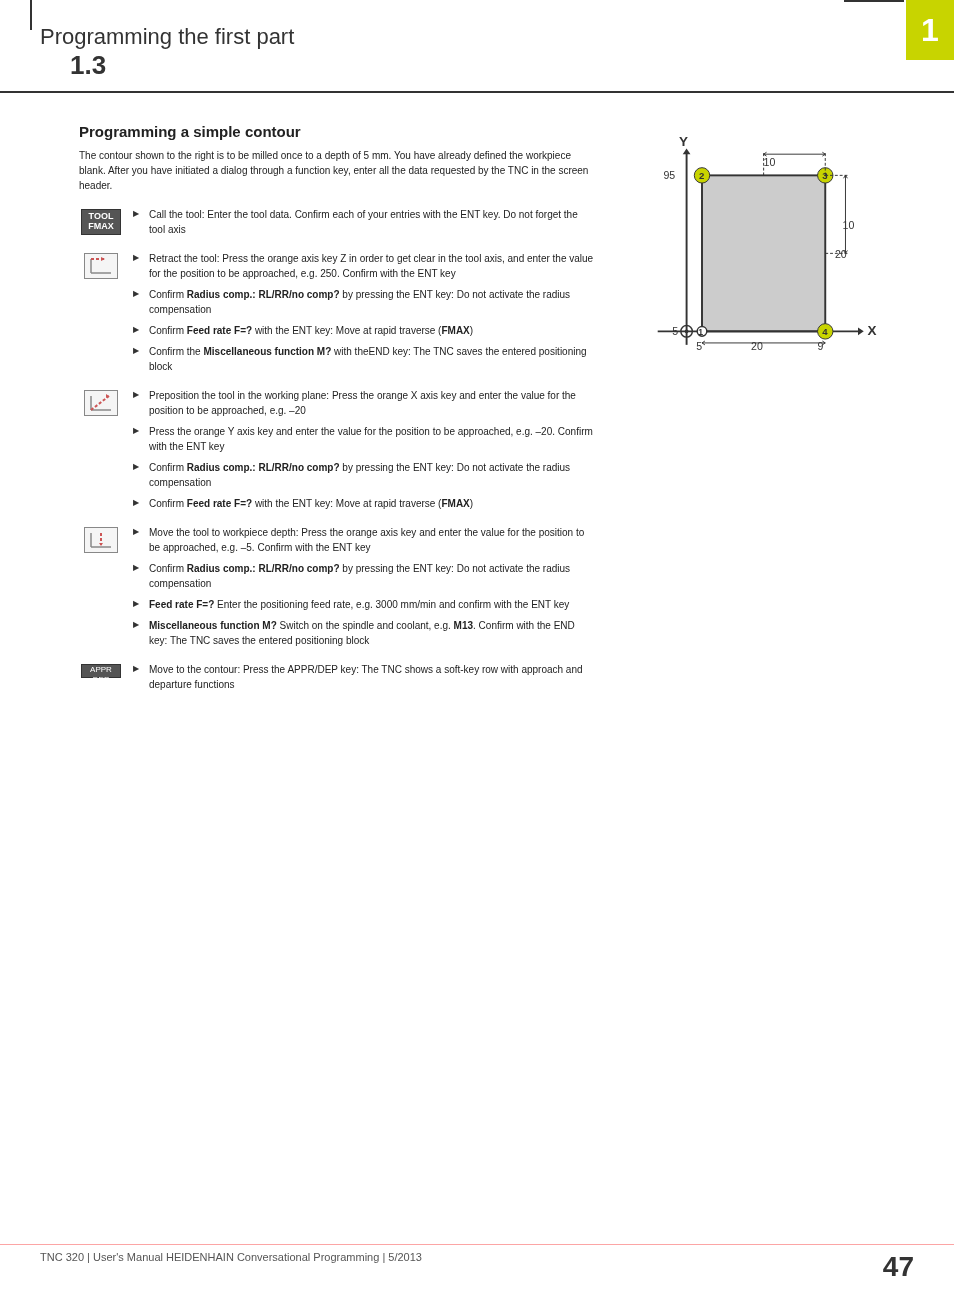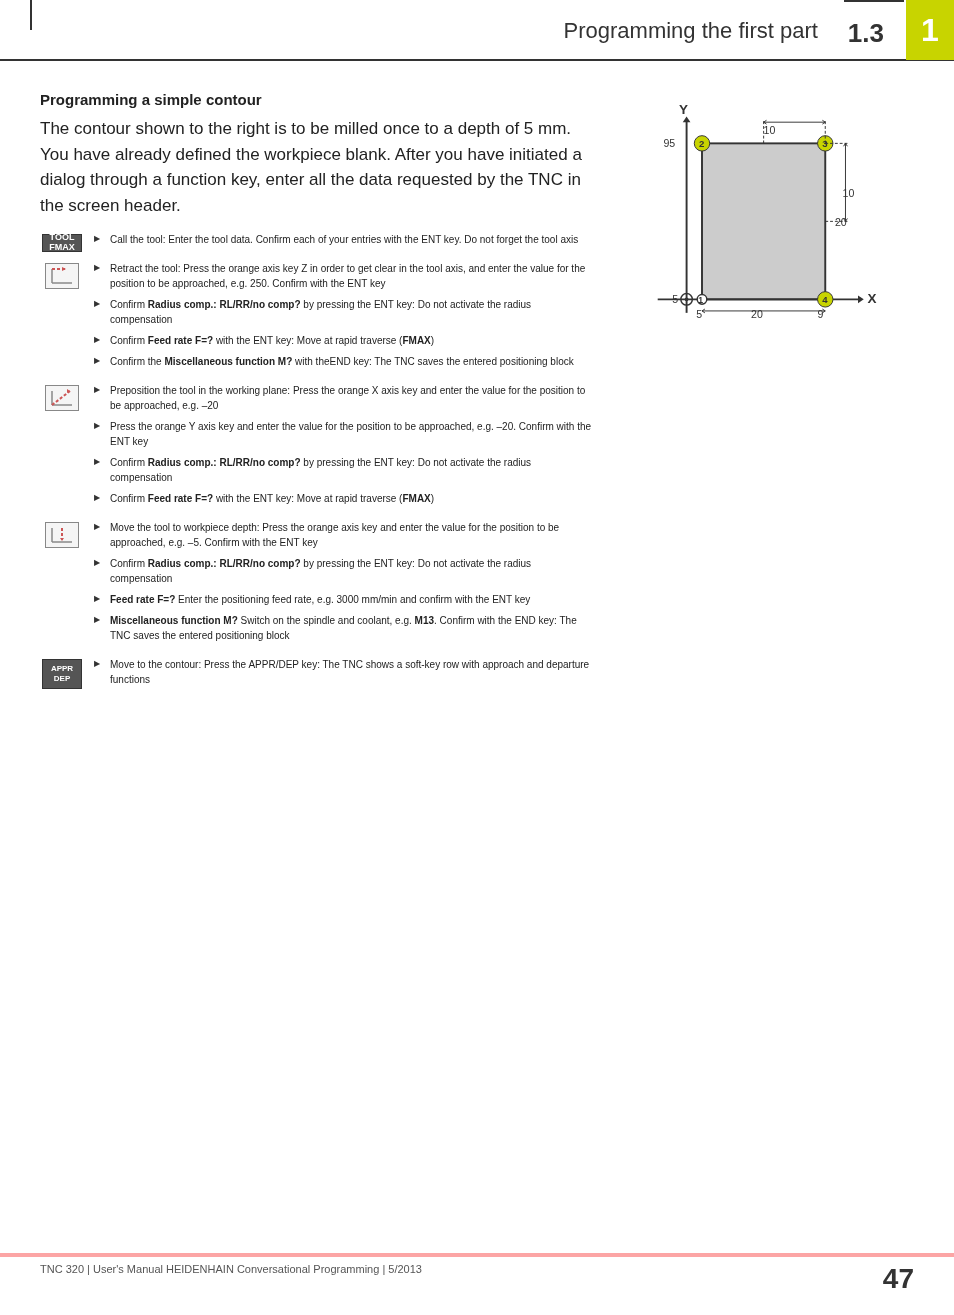--- a/index.html
+++ b/index.html
@@ -28,41 +28,43 @@
     .corner-tab-number {
       font-size: 32px;
       font-weight: bold;
       color: #fff;
     }
 
     
     .page-header {
       display: flex;
       justify-content: flex-end;
-      padding: 18px 70px 10px 40px;
+      padding: 24px 70px 10px 40px;
       border-bottom: 2px solid #333;
       margin-bottom: 10px;
+      flex-direction: column;
     }
     .page-header-title {
       font-size: 22px;
       font-weight: normal;
       color: #333;
     }
     .page-header-section {
       font-size: 26px;
       font-weight: bold;
       color: #333;
       margin-left: 30px;
     }
 
     
     .main-content {
       display: flex;
       padding: 10px 40px 30px 40px;
       gap: 20px;
+      margin-left: 39px;
     }
 
     
     .text-column {
       flex: 1;
       min-width: 0;
     }
 
     
     .diagram-column {
@@ -73,21 +75,21 @@
 
     
     .section-heading {
       font-size: 15px;
       font-weight: bold;
       margin-bottom: 8px;
       margin-top: 10px;
     }
 
     .intro-text {
-      font-size: 17px;
+      font-size: 10px;
       line-height: 1.5;
       margin-bottom: 14px;
     }
 
     
     .step-row {
       display: flex;
       align-items: flex-start;
       margin-bottom: 8px;
       gap: 10px;
@@ -102,21 +104,21 @@
       padding-top: 2px;
     }
 
     .step-content {
       flex: 1;
     }
 
     
     .tool-call-icon {
       width: 40px;
-      height: 18px;
+      height: 26px;
       background: #555;
       color: #fff;
       font-size: 9px;
       font-weight: bold;
       display: flex;
       flex-direction: column;
       align-items: center;
       justify-content: center;
       line-height: 1.1;
       border: 1px solid #333;
@@ -132,29 +134,28 @@
       align-items: center;
       justify-content: center;
       font-size: 14px;
       color: #555;
       position: relative;
     }
 
     
     .appr-dep-icon {
       width: 40px;
-      height: 30px;
+      height: 14px;
       background: #555;
       color: #fff;
       font-size: 8px;
-      font-weight: bold;
+      font-weight: normal;
       display: flex;
       flex-direction: column;
       align-items: center;
-      justify-content: center;
       line-height: 1.2;
       border: 1px solid #333;
     }
 
     
     .bullet-list {
       list-style: none;
       padding: 0;
     }
     .bullet-list li {
@@ -174,24 +175,24 @@
     }
 
     
     .page-footer {
       position: absolute;
       bottom: 20px;
       left: 0;
       right: 0;
       display: flex;
       justify-content: space-between;
-      padding: 0 40px;
+      padding: 12px 40px;
       font-size: 11px;
       color: #555;
-      border-top: 4px solid #fca5a5;
+      border-top: 1px solid #fca5a5;
       padding-top: 6px;
     }
 
     .page-number {
       font-size: 28px;
       font-weight: bold;
       color: #333;
     }
 
     

